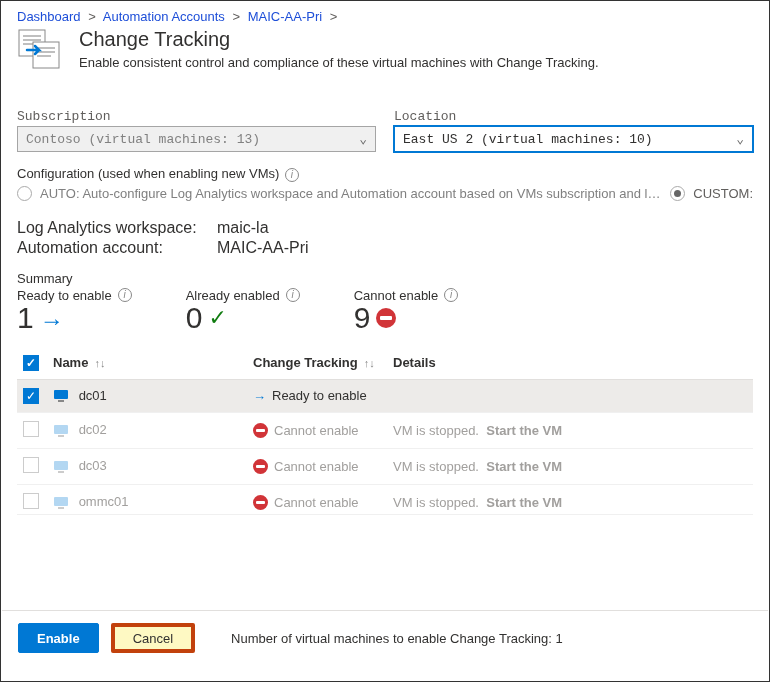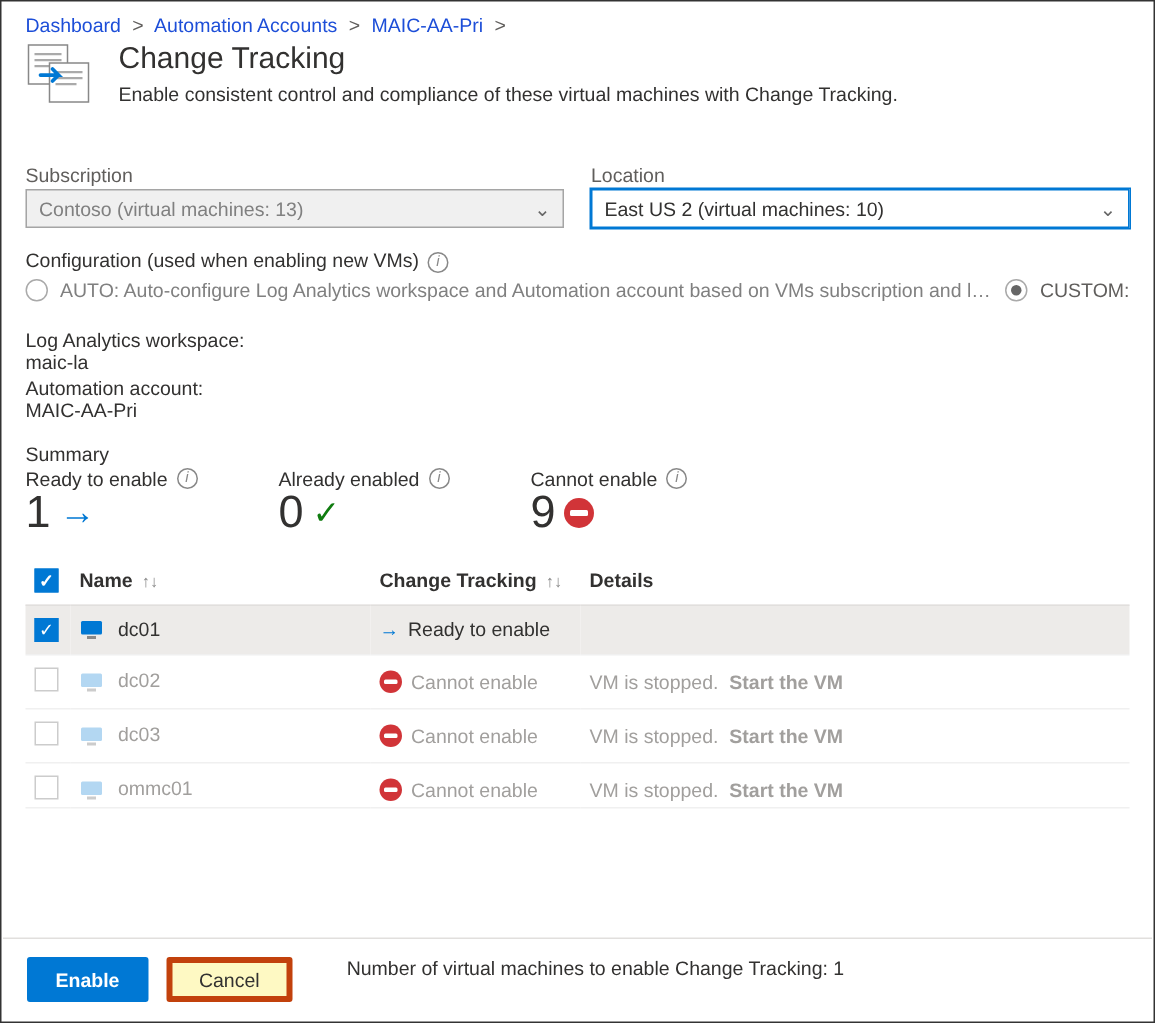--- a/index.html
+++ b/index.html
@@ -20,41 +20,41 @@
   .breadcrumb a { color: #1d4ed8; text-decoration: none; cursor: pointer; }
   .breadcrumb .sep { color: #605e5c; margin: 0 4px; }
   
   h1 { font-size: 24px; font-weight: 600; margin-bottom: 28px; }
   
   .header-block { display: flex; align-items: flex-start; gap: 14px; margin-bottom: 34px; }
   .header-icon { flex-shrink: 0; }
   .header-text h2 { font-size: 20px; font-weight: 400; margin-bottom: 4px; }
   .header-text p { font-size: 13px; color: #323130; }
   
-  .filters { display: flex; gap: 18px; margin-bottom: 14px; }
+  .filters { display: flex; gap: 18px; margin-bottom: 14px; font-family: Liberation Mono, monospace; }
   .filter { flex: 1; }
   .filter-label { font-size: 13px; color: #605e5c; margin-bottom: 2px; display: block; }
   .dropdown {
     width: 100%; height: 26px; border: 1px solid #a5a5a5;
     background: #f0f0f0; padding: 2px 24px 2px 8px;
     font-size: 13px; color: #808080; position: relative;
     display: flex; align-items: center; cursor: pointer;
   }
   .dropdown.active { border: 1px solid #0078d4; background: #fff; color: #323130; outline: 1px solid #0078d4; }
   .dropdown .chev { position: absolute; right: 8px; color: #666; }
   
   .config-label { font-size: 13px; margin-bottom: 4px; }
   .info-icon { display: inline-block; width: 14px; height: 14px; border: 1px solid #888; border-radius: 50%; font-size: 10px; line-height: 12px; text-align: center; color: #888; margin-left: 2px; vertical-align: middle; cursor: pointer; font-style: italic;}
   .radio-row { display: flex; align-items: center; gap: 8px; color: #808080; font-size: 13px; margin-bottom: 18px; }
   .radio { width: 15px; height: 15px; border: 1px solid #aaa; border-radius: 50%; flex-shrink: 0; display: inline-flex; align-items: center; justify-content: center; }
   .radio.selected::after { content: ""; width: 7px; height: 7px; background: #666; border-radius: 50%; }
   .radio-label-auto { flex: 1; white-space: nowrap; overflow: hidden; text-overflow: ellipsis; }
   .custom-label { color: #605e5c; margin-left: auto; }
   
-  .kv { display: flex; font-size: 13px; margin-bottom: 2px; flex-direction: column; }
+  .kv { display: flex; font-size: 16px; margin-bottom: 2px; }
   .kv .k { width: 200px; }
   .kv-block { margin-bottom: 14px; }
   
   .summary-label { font-size: 13px; margin-bottom: 2px; }
   .summary-row { display: flex; gap: 54px; margin-bottom: 14px; }
   .summary-item .label { font-size: 13px; color: #323130; margin-bottom: 0px; display: flex; align-items: center; gap: 4px; }
   .summary-item .value { font-size: 30px; font-weight: 300; display: flex; align-items: center; gap: 6px; line-height: 1; }
   .arrow-blue { color: #0078d4; font-size: 24px; }
   .check-green { color: #107c10; font-size: 22px; }
   .stop-red { width: 20px; height: 20px; background: #d13438; border-radius: 50%; position: relative; display: inline-block; }
@@ -76,23 +76,23 @@
   .status-cell { display: flex; align-items: center; gap: 6px; }
   .arrow-sm { color: #0078d4; }
   .muted { color: #a19f9d; }
   .start-link { color: #a19f9d; font-weight: 600; cursor: pointer; }
   .details-col { white-space: nowrap; }
   .row-faded td { color: #a19f9d; }
   .row-cut { position: relative; }
   .row-cut td { padding-bottom: 2px; }
   
   .footer {
-    position: absolute; left: 1px; right: 1px; bottom: 1px;
+    position: absolute; left: 1px; right: 1px; bottom: 16px;
     border-top: 1px solid #e1dfdd; padding: 12px 16px;
-    display: flex; align-items: flex-start; gap: 12px; background: #fff;
+    display: flex; align-items: center; gap: 12px; background: #fff;
   }
   .btn { height: 30px; padding: 0 18px; font-size: 13px; cursor: pointer; border-radius: 2px; }
   .btn.primary { background: #0078d4; color: #fff; border: 1px solid #0078d4; font-weight: 600; }
   .btn.secondary { background: #fef9c3; color: #323130; border: 4px solid #c2410c; }
   .footer-text { font-size: 13px; margin-left: 24px; }
   .th-check { width: 30px; }
   .th-name { width: 200px; }
   .th-change { width: 140px; }
 </style>
 </head>

